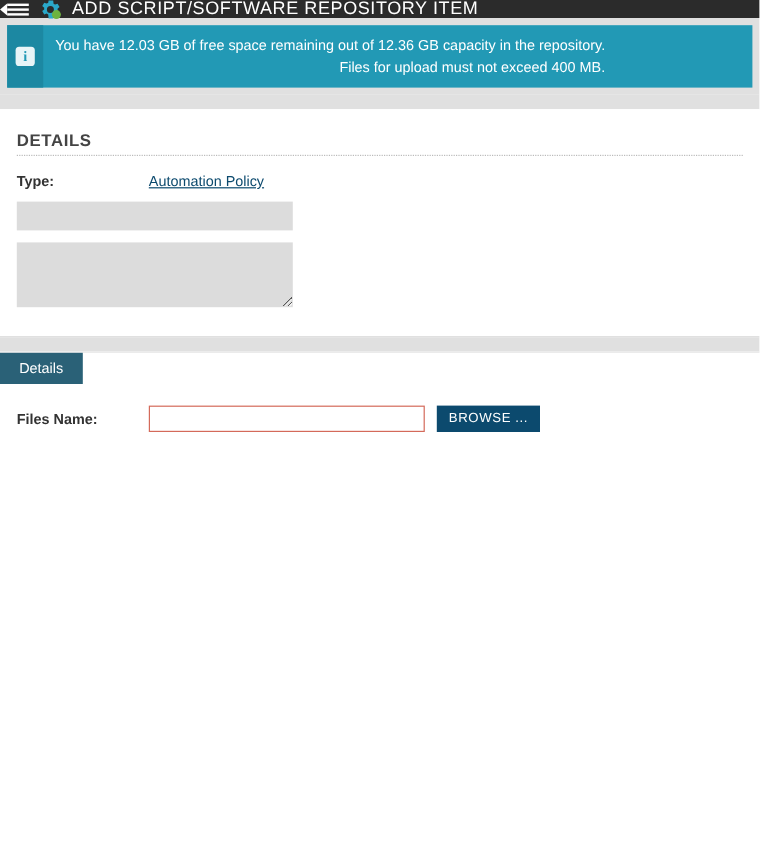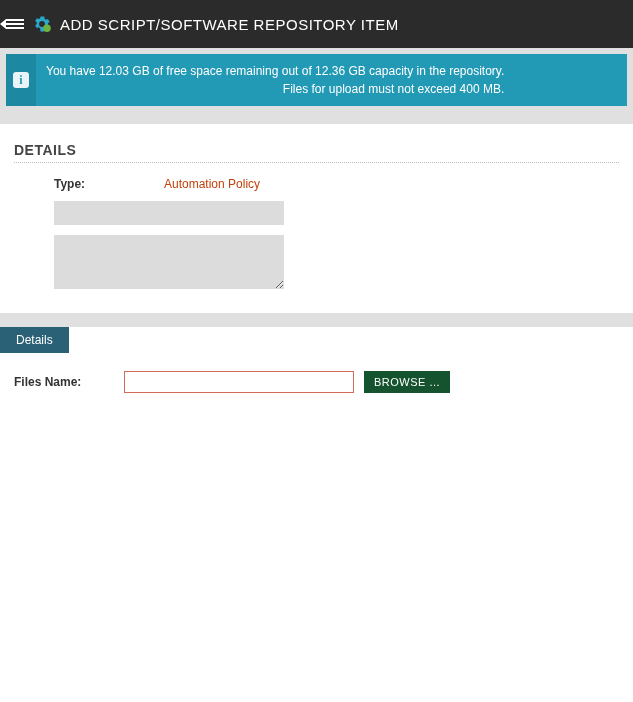--- a/index.html
+++ b/index.html
@@ -1,42 +1,42 @@
 <!DOCTYPE html>
 <html><head>
 <meta charset="utf-8">
 <style>
 * { box-sizing: border-box; margin: 0; padding: 0; }
 body { font-family: "Segoe UI", Arial, sans-serif; font-size: 12px; background: #fff; width: 633px; color: #333; }
-.topbar { background: #2b2b2b; height: 48px; display: flex; align-items: center; padding: 0 6px; gap: 8px; }
+.topbar { background: #2b2b2b; height: 15px; display: flex; align-items: center; padding: 0 6px; gap: 8px; }
 .hamburger { width: 18px; height: 14px; position: relative; cursor: pointer; }
 .hamburger span { display: block; height: 2px; background: #fff; margin: 2px 0; }
 .hamburger::before { content: ""; position: absolute; left: -6px; top: 2px; width: 0; height: 0; border-top: 5px solid transparent; border-bottom: 5px solid transparent; border-right: 6px solid #fff; }
 .gear-wrap { position: relative; width: 20px; height: 20px; }
 .title { color: #fff; font-size: 15px; letter-spacing: 0.5px; }
 .info-strip { background: #e0e0e0; padding: 6px; }
 .info-banner { background: #2299b5; color: #fff; display: flex; align-items: stretch; }
 .info-icon-box { background: #1c88a2; width: 30px; display: flex; align-items: center; justify-content: center; }
 .info-icon-inner { width: 16px; height: 16px; border-radius: 3px; background: #e8f4f7; color: #2299b5; font-weight: bold; font-family: serif; font-size: 12px; display: flex; align-items: center; justify-content: center; }
 .info-text { padding: 8px 10px; font-size: 12px; line-height: 1.5; text-align: right; }
 .gap { background: #e0e0e0; height: 12px; }
 .panel { background: #fff; padding: 18px 14px 14px 14px; border-bottom: 1px solid #e0e0e0; }
 .section-title { font-size: 14px; font-weight: 600; color: #444; letter-spacing: 0.5px; border-bottom: 1px dotted #bbb; padding-bottom: 4px; margin-bottom: 10px; }
-.row { display: flex; align-items: center; margin-bottom: 10px; margin-left: 40px; }
+.row { display: flex; align-items: center; margin-bottom: 10px; }
 .row .lab { width: 110px; font-weight: 600; font-size: 12px; color: #333; padding-top: 4px; }
-.row .val { font-size: 12px; color: #c2410c; padding-top: 4px; }
+.row .val { font-size: 12px; color: #0c4a6e; padding-top: 4px; text-decoration: underline; }
 .inp { background: #dcdcdc; border: none; height: 24px; width: 230px; padding: 2px 4px; }
 .inp.tall { height: 54px; }
 .tabs-panel { background: #fff; border-top: 1px solid #e0e0e0; }
 .tabs { background: #fff; }
 .tab { display: inline-block; background: #2a6177; color: #fff; font-size: 12px; padding: 6px 16px; }
 .file-row { display: flex; align-items: center; padding: 18px 14px; }
 .file-lab { width: 110px; font-weight: 600; font-size: 12px; }
 .file-input { width: 230px; height: 22px; border: 1px solid #d46a5a; background: #fff; padding: 2px 4px; }
-.browse-btn { margin-left: 10px; background: #14532d; color: #fff; border: none; font-size: 11px; padding: 5px 10px; letter-spacing: 0.5px; cursor: pointer; }
+.browse-btn { margin-left: 10px; background: #0c4a6e; color: #fff; border: none; font-size: 11px; padding: 5px 10px; letter-spacing: 0.5px; cursor: pointer; }
 .spacer { height: 310px; background: #fff; }
 </style>
 </head>
 <body>
 
 <div class="topbar">
   <div class="hamburger">
     <span></span>
       <span></span>
       <span></span>

